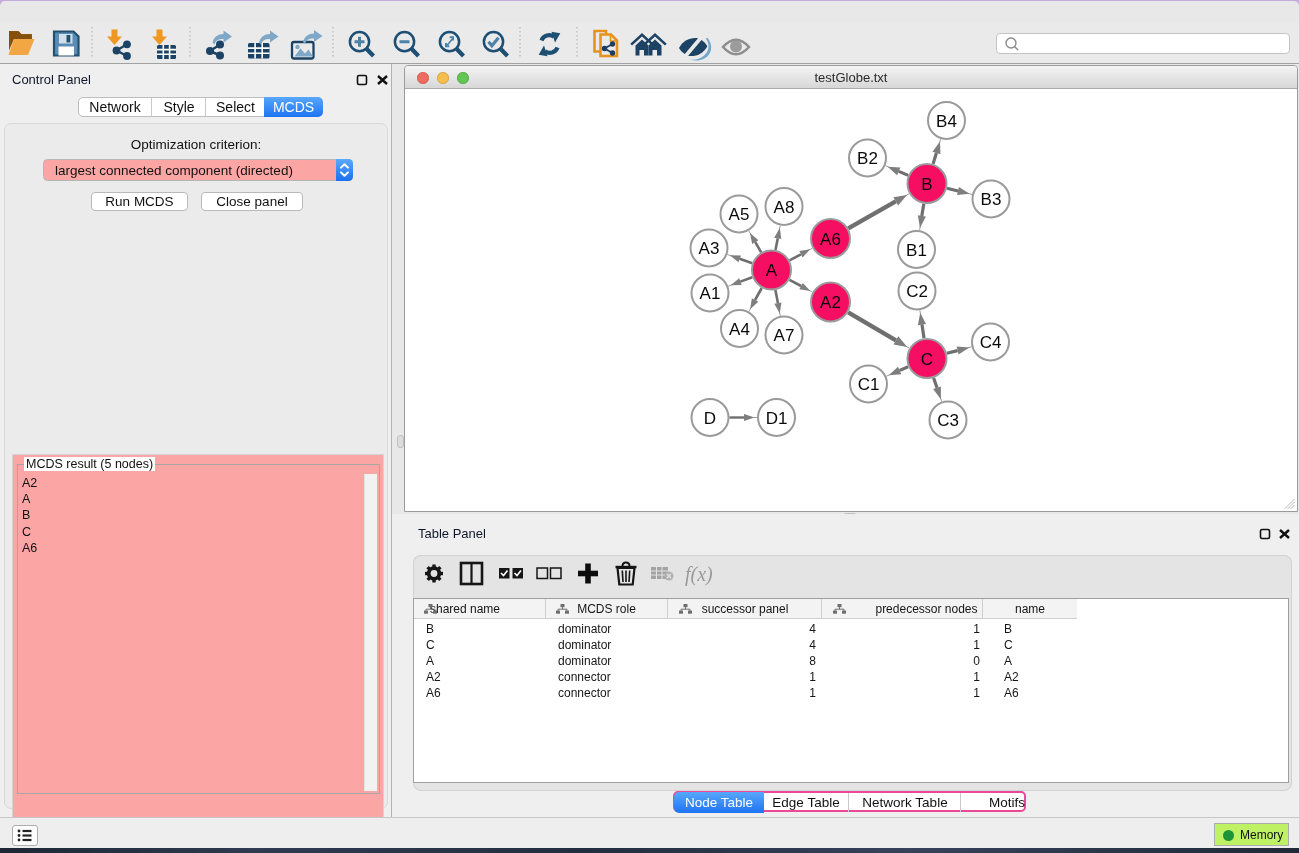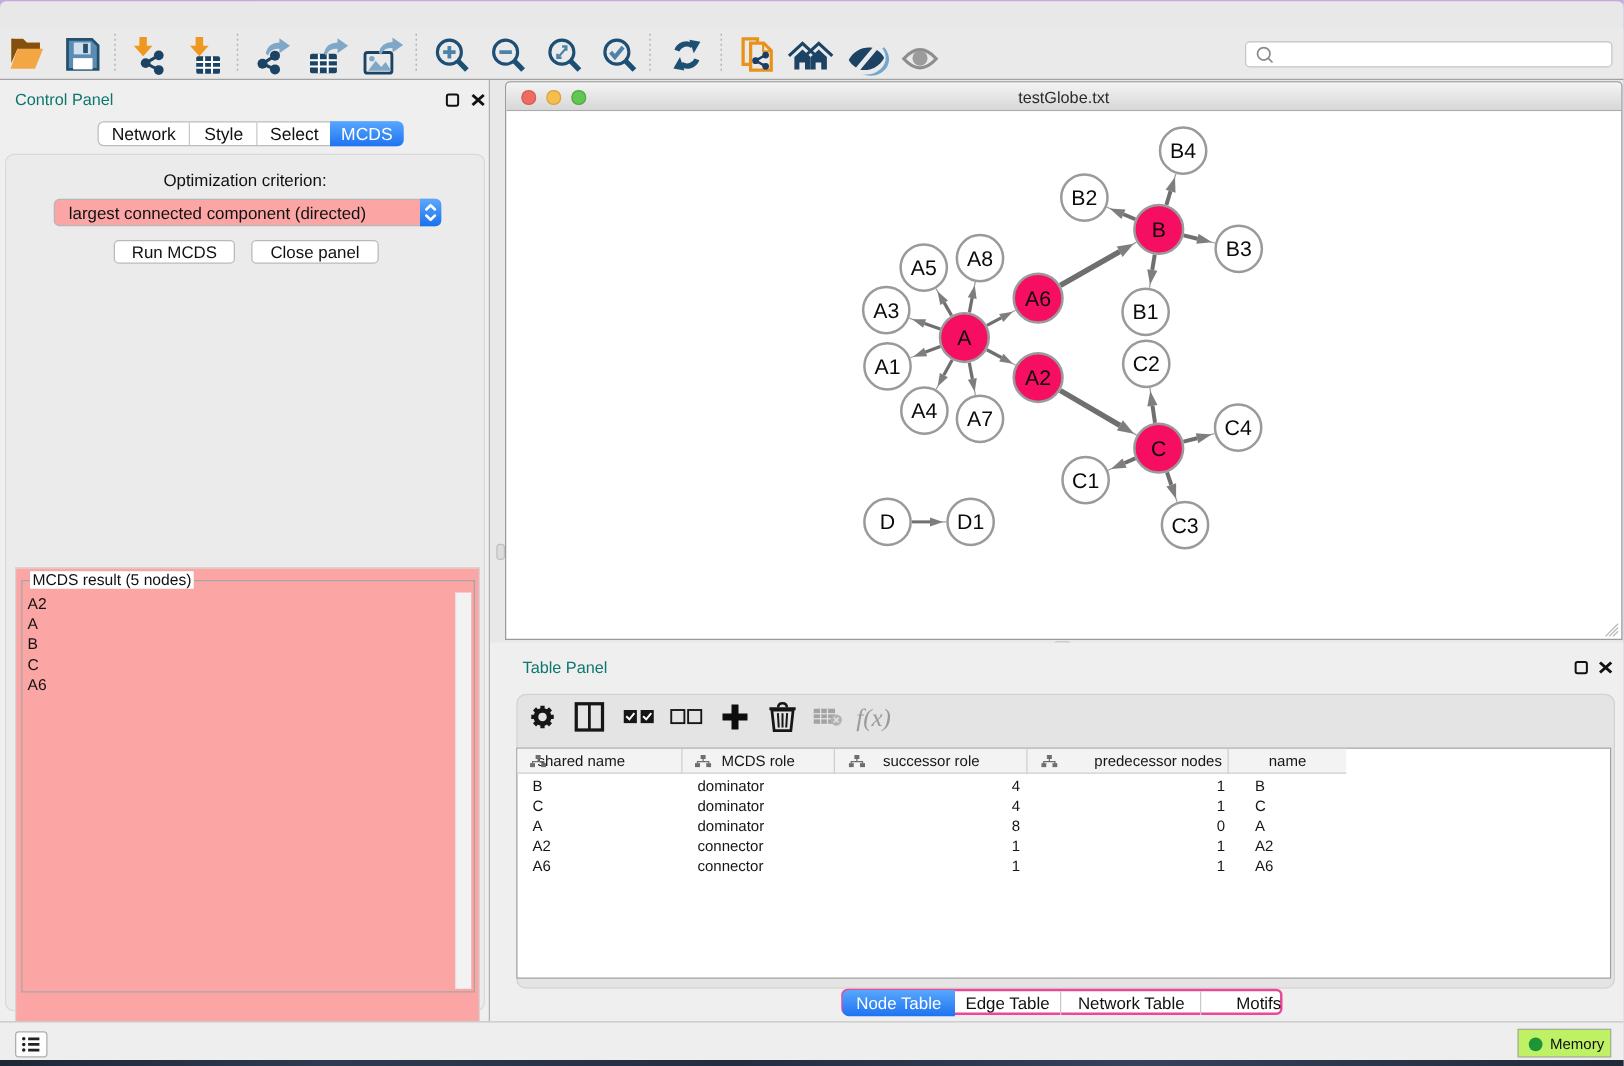--- a/index.html
+++ b/index.html
@@ -10,21 +10,21 @@
             background:#e8e8e8; border-radius:5px 5px 0 0; overflow:hidden; }
   #titlebar { position:absolute; left:0; top:0; width:100%; height:21px;
               background:linear-gradient(#f0f0f0,#dadada); border-bottom:1px solid #bcbcbc; }
   .tl { position:absolute; width:11.5px; height:11.5px; border-radius:50%; top:5.5px; }
   #apptitle { position:absolute; top:3px; left:0; width:100%; text-align:center;
               font-size:13.5px; color:#444; }
   #toolbar { position:absolute; left:0; top:22px; width:100%; height:41px;
              background:#eaeaea; border-bottom:1px solid #a2a2a2; }
   #searchbox { position:absolute; left:996px; top:10px; width:294px; height:21px;
                background:#fff; border:1px solid #c4c4c4; border-radius:4px; }
-  .paneltitle { font-size:13px; color:#0f766e; }
+  .paneltitle { font-size:13px; color:#0f172a; }
 </style>
 </head>
 <body>
 <div id="appwin">
   <div id="toolbar">
     <svg width="1299" height="40" style="position:absolute;top:0;left:0">
 
       <g stroke="#b4b4b4" stroke-width="1.2" stroke-dasharray="1.5,2.5">
         <line x1="92" y1="4" x2="92" y2="36"></line>
           <line x1="190" y1="4" x2="190" y2="36"></line>
@@ -397,21 +397,21 @@
       <svg class="abs" style="left:142px;top:4px" width="13" height="12">
           <g fill="#6e6e6e">
             <rect x="4.5" y="1" width="4" height="3.2"></rect>
             <rect x="0" y="7.5" width="4" height="3.2"></rect>
             <rect x="9" y="7.5" width="4" height="3.2"></rect>
           </g>
           <g stroke="#6e6e6e" stroke-width="1">
             <path d="M6.5 4.2 v2 M2 7.5 v-1.3 h9 v1.3" fill="none"></path>
           </g>
         </svg>
-      <div class="abs" style="left:255px;top:0;width:153px;height:20px;text-align:center;line-height:20px;border-right:1px solid #cfcfcf;">successor role</div>
+      <div class="abs" style="left:255px;top:0;width:153px;height:20px;text-align:center;line-height:20px;border-right:1px solid #cfcfcf;">successor panel</div>
       <svg class="abs" style="left:265px;top:4px" width="13" height="12">
           <g fill="#6e6e6e">
             <rect x="4.5" y="1" width="4" height="3.2"></rect>
             <rect x="0" y="7.5" width="4" height="3.2"></rect>
             <rect x="9" y="7.5" width="4" height="3.2"></rect>
           </g>
           <g stroke="#6e6e6e" stroke-width="1">
             <path d="M6.5 4.2 v2 M2 7.5 v-1.3 h9 v1.3" fill="none"></path>
           </g>
         </svg>

